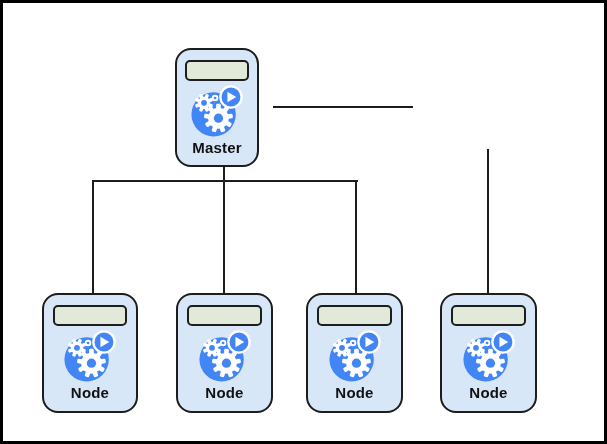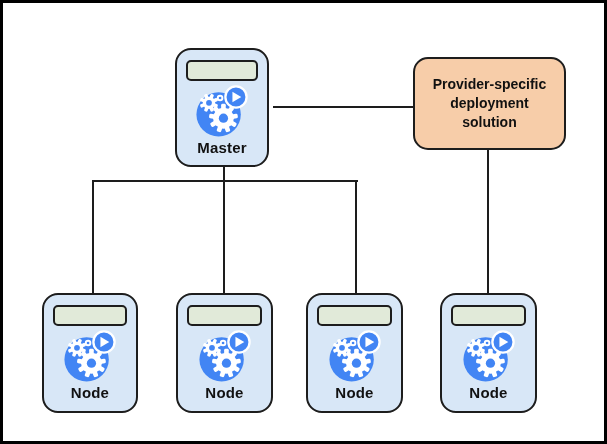--- a/index.html
+++ b/index.html
@@ -69,21 +69,21 @@
     justify-content: center;
     text-align: center;
     font-weight: 700;
     font-size: 14px;
     line-height: 19px;
     color: var(--text-color, #111);
     white-space: pre-line;
   }
 
   
-  #master  { left: 172px; top: 45px;  width: 94px; height: 119px; }
+  #master  { left: 172px; top: 45px;  width: 84px; height: 119px; }
   #node-1  { left: 39px;  top: 290px; width: 96px; height: 120px; }
   #node-2  { left: 173px; top: 290px; width: 97px; height: 120px; }
   #node-3  { left: 303px; top: 290px; width: 97px; height: 120px; }
   #node-4  { left: 437px; top: 290px; width: 97px; height: 120px; }
 
   #line-master-provider { left: 270px; top: 103px; width: 140px; }
   #line-master-down     { left: 220px; top: 164px; height: 126px; }
   #line-bus             { left: 89px;  top: 177px; width: 266px; }
   #line-node1           { left: 89px;  top: 178px; height: 112px; }
   #line-node3           { left: 352px; top: 178px; height: 112px; }
@@ -143,25 +143,20 @@
     <div class="line v" id="line-provider-node4"></div>
 
     <div class="machine" id="master">
       <div class="screen"></div>
       <svg class="machine-icon" viewBox="0 0 56 56">
           <use href="#gears-play"></use>
         </svg>
       <div class="machine-label">Master</div>
     </div>
 
-    <div class="provider">
-      <span>Provider-specific
-deployment
-solution</span>
-    </div>
 
     <div class="machine" id="node-1">
       <div class="screen"></div>
       <svg class="machine-icon" viewBox="0 0 56 56">
           <use href="#gears-play"></use>
         </svg>
       <div class="machine-label">Node</div>
     </div>
 
     <div class="machine" id="node-2">

